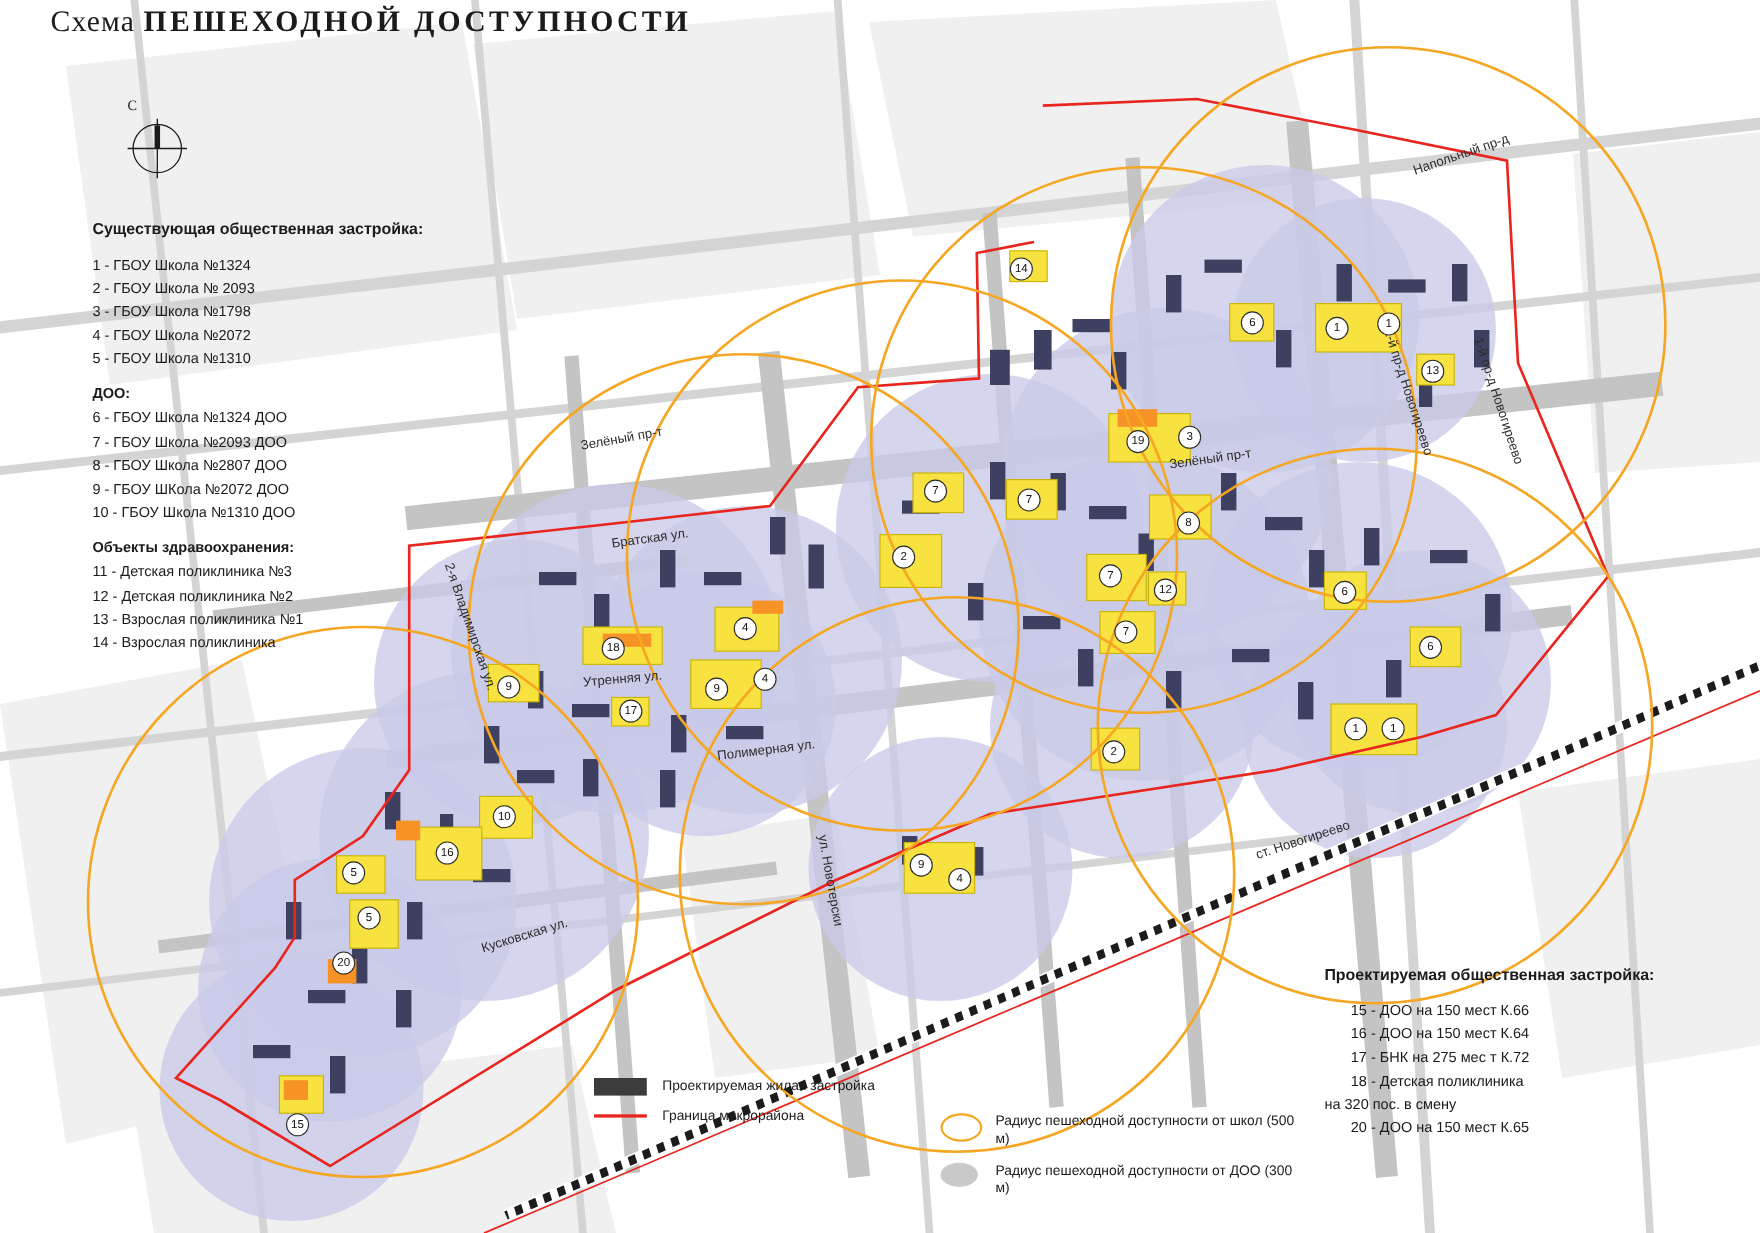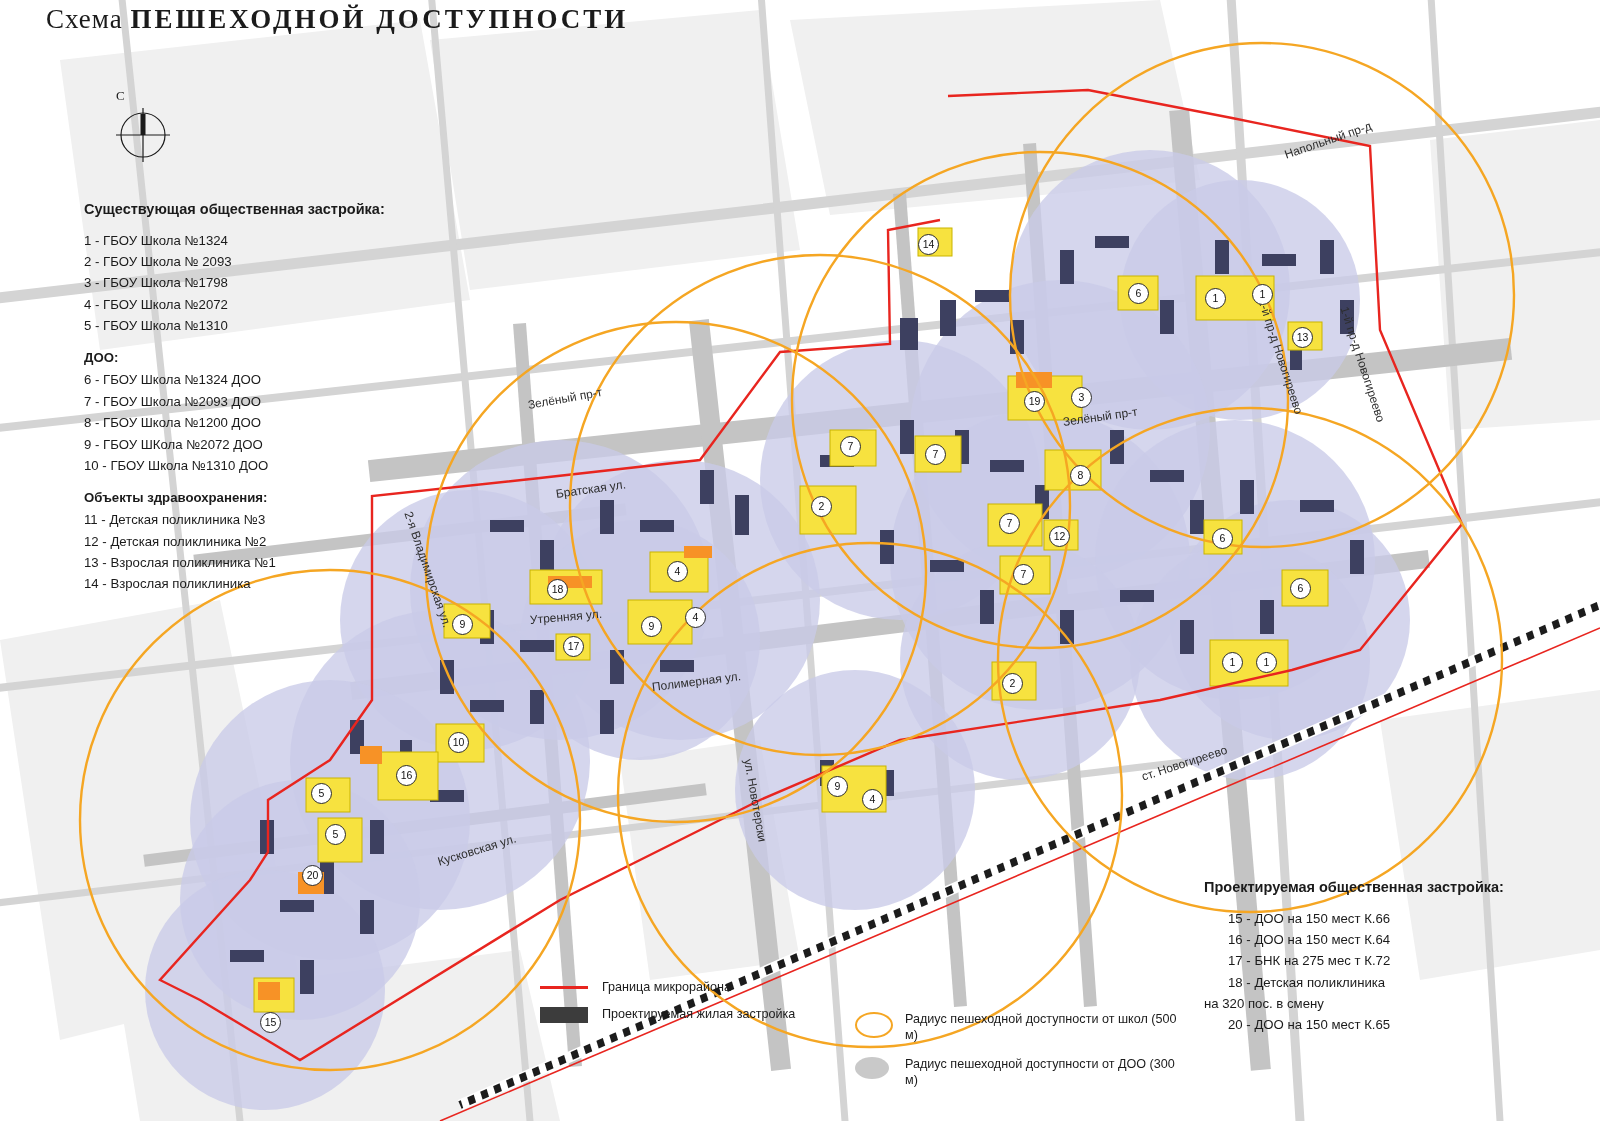--- a/index.html
+++ b/index.html
@@ -260,21 +260,21 @@
   <div class="lg-head">Существующая общественная застройка:</div>
   <div class="lg-item">1 - ГБОУ Школа №1324</div>
   <div class="lg-item">2 - ГБОУ Школа № 2093</div>
   <div class="lg-item">3 - ГБОУ Школа №1798</div>
   <div class="lg-item">4 - ГБОУ Школа №2072</div>
   <div class="lg-item">5 - ГБОУ Школа №1310</div>
 
   <div class="lg-sub">ДОО:</div>
   <div class="lg-item">6 - ГБОУ Школа №1324 ДОО</div>
   <div class="lg-item">7 - ГБОУ Школа №2093 ДОО</div>
-  <div class="lg-item">8 - ГБОУ Школа №1200 ДОО</div>
+  <div class="lg-item">8 - ГБОУ Школа №2807 ДОО</div>
   <div class="lg-item">9 - ГБОУ ШКола №2072 ДОО</div>
   <div class="lg-item">10 - ГБОУ Школа №1310 ДОО</div>
 
   <div class="lg-sub">Объекты здравоохранения:</div>
   <div class="lg-item">11 - Детская поликлиника №3</div>
   <div class="lg-item">12 - Детская поликлиника №2</div>
   <div class="lg-item">13 - Взрослая поликлиника №1</div>
   <div class="lg-item">14 - Взрослая поликлиника</div>
 </div>
 
@@ -283,26 +283,26 @@
   <div class="lg-item">15 - ДОО на 150 мест К.66</div>
   <div class="lg-item">16 - ДОО на 150 мест К.64</div>
   <div class="lg-item">17 - БНК на 275 мес т К.72</div>
   <div class="lg-item">18 - Детская поликлиника</div>
   <div class="lg-item" style="padding-left:0">на 320 пос. в смену</div>
   <div class="lg-item">20 - ДОО на 150 мест К.65</div>
 </div>
 
 <div id="legend-symbols">
   <div class="sym-row">
+    <div class="sym-key" style="background:#3c3c3c"></div>
+    <div class="sym-txt">Проектируемая жилая застройка</div>
+  </div>
+  <div class="sym-row">
     <div class="sym-line"></div>
     <div class="sym-txt">Граница микрорайона</div>
-  </div>
-  <div class="sym-row">
-    <div class="sym-key" style="background:#3c3c3c"></div>
-    <div class="sym-txt">Проектируемая жилая застройка</div>
   </div>
 </div>
 
 <div id="legend-radius">
   <div class="rad-row">
     <div class="rad-key">
         <div class="rad-circ"></div>
       </div>
     <div class="sym-txt">Радиус пешеходной доступности от школ (500 м)</div>
   </div>

